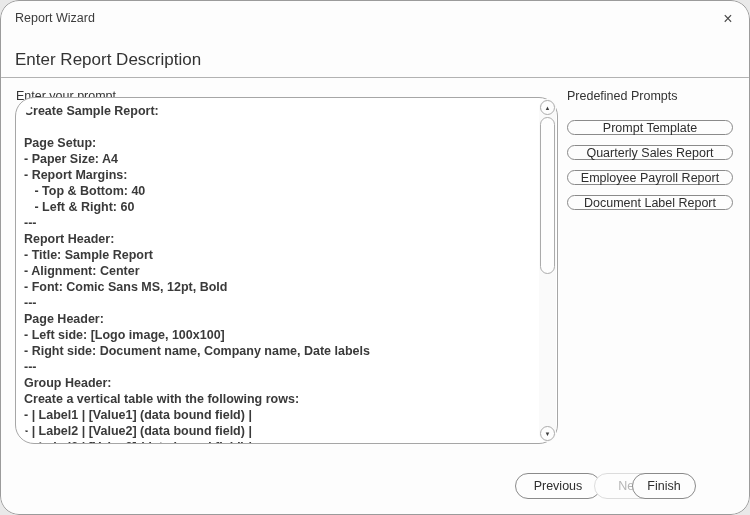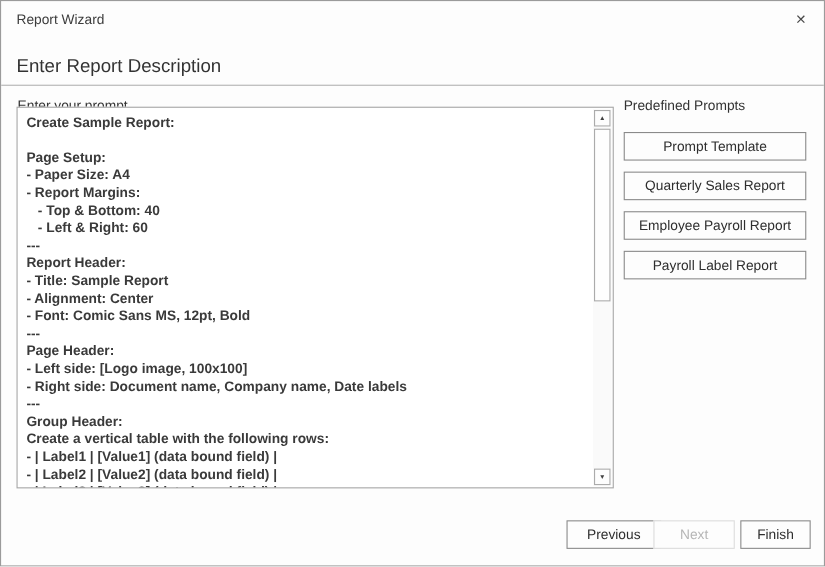--- a/index.html
+++ b/index.html
@@ -1,15 +1,15 @@
 <!DOCTYPE html>
 <html><head>
 <meta charset="utf-8">
 <style>
-  * { margin:0; padding:0; box-sizing:border-box; }
+  * { margin:0; padding:0; box-sizing:border-box;border-radius:19px; }
   html,body { background:#e9e9e9; }
   body { font-family:"Liberation Sans","DejaVu Sans",sans-serif; }
 
   .window {
     position:relative;
     width:750px; height:515px;
     background:#fdfdfd;
     border:1px solid #9b9b9b;
     overflow:hidden;
   }
@@ -74,32 +74,32 @@
   .predef-label {
     position:absolute; left:566px; top:88px;
     font-size:12.5px; color:#333;
   }
   .predef-list {
     position:absolute; left:566px; top:119px;
     width:166px;
     display:flex; flex-direction:column; gap:10px;
   }
   .btn {
-    height:26px;
+    height:15px;
     display:flex; align-items:center; justify-content:center;
     border:1px solid #8a8a8a; background:#fdfdfd;
     font-size:12.5px; color:#2e2e2e;
     font-family:"Liberation Sans","DejaVu Sans",sans-serif;
     cursor:default; white-space:nowrap;
   }
 
   .footer-btn { position:absolute; top:472px; height:26px; }
   .btn-previous { left:514px; width:86px; }
   .btn-next     { left:593px; width:74px; border-color:#dcdcdc; color:#b6b6b6; }
-  .btn-finish   { left:672px; width:64px; }
+  .btn-finish   { left:631px; width:64px; }
 </style>
 </head>
 <body>
 
 <div class="window">
 
   <div class="titlebar-text">Report Wizard</div>
   <div class="close-btn">×</div>
 
   <div class="subtitle">Enter Report Description</div>
@@ -139,20 +139,20 @@
           <span>▼</span>
         </div>
     </div>
   </div>
 
   <div class="predef-label">Predefined Prompts</div>
   <div class="predef-list">
     <div class="btn">Prompt Template</div>
     <div class="btn">Quarterly Sales Report</div>
     <div class="btn">Employee Payroll Report</div>
-    <div class="btn">Payroll Label Report</div>
+    <div class="btn">Document Label Report</div>
   </div>
 
   <div class="btn footer-btn btn-previous">Previous</div>
   <div class="btn footer-btn btn-next">Next</div>
   <div class="btn footer-btn btn-finish">Finish</div>
 
 </div>
 
 </body></html>

